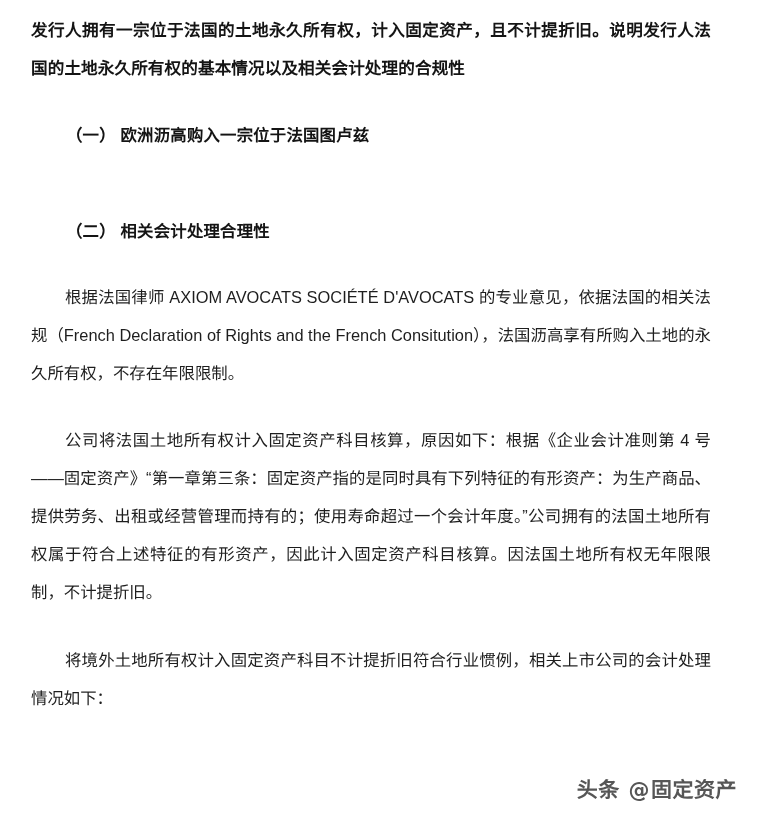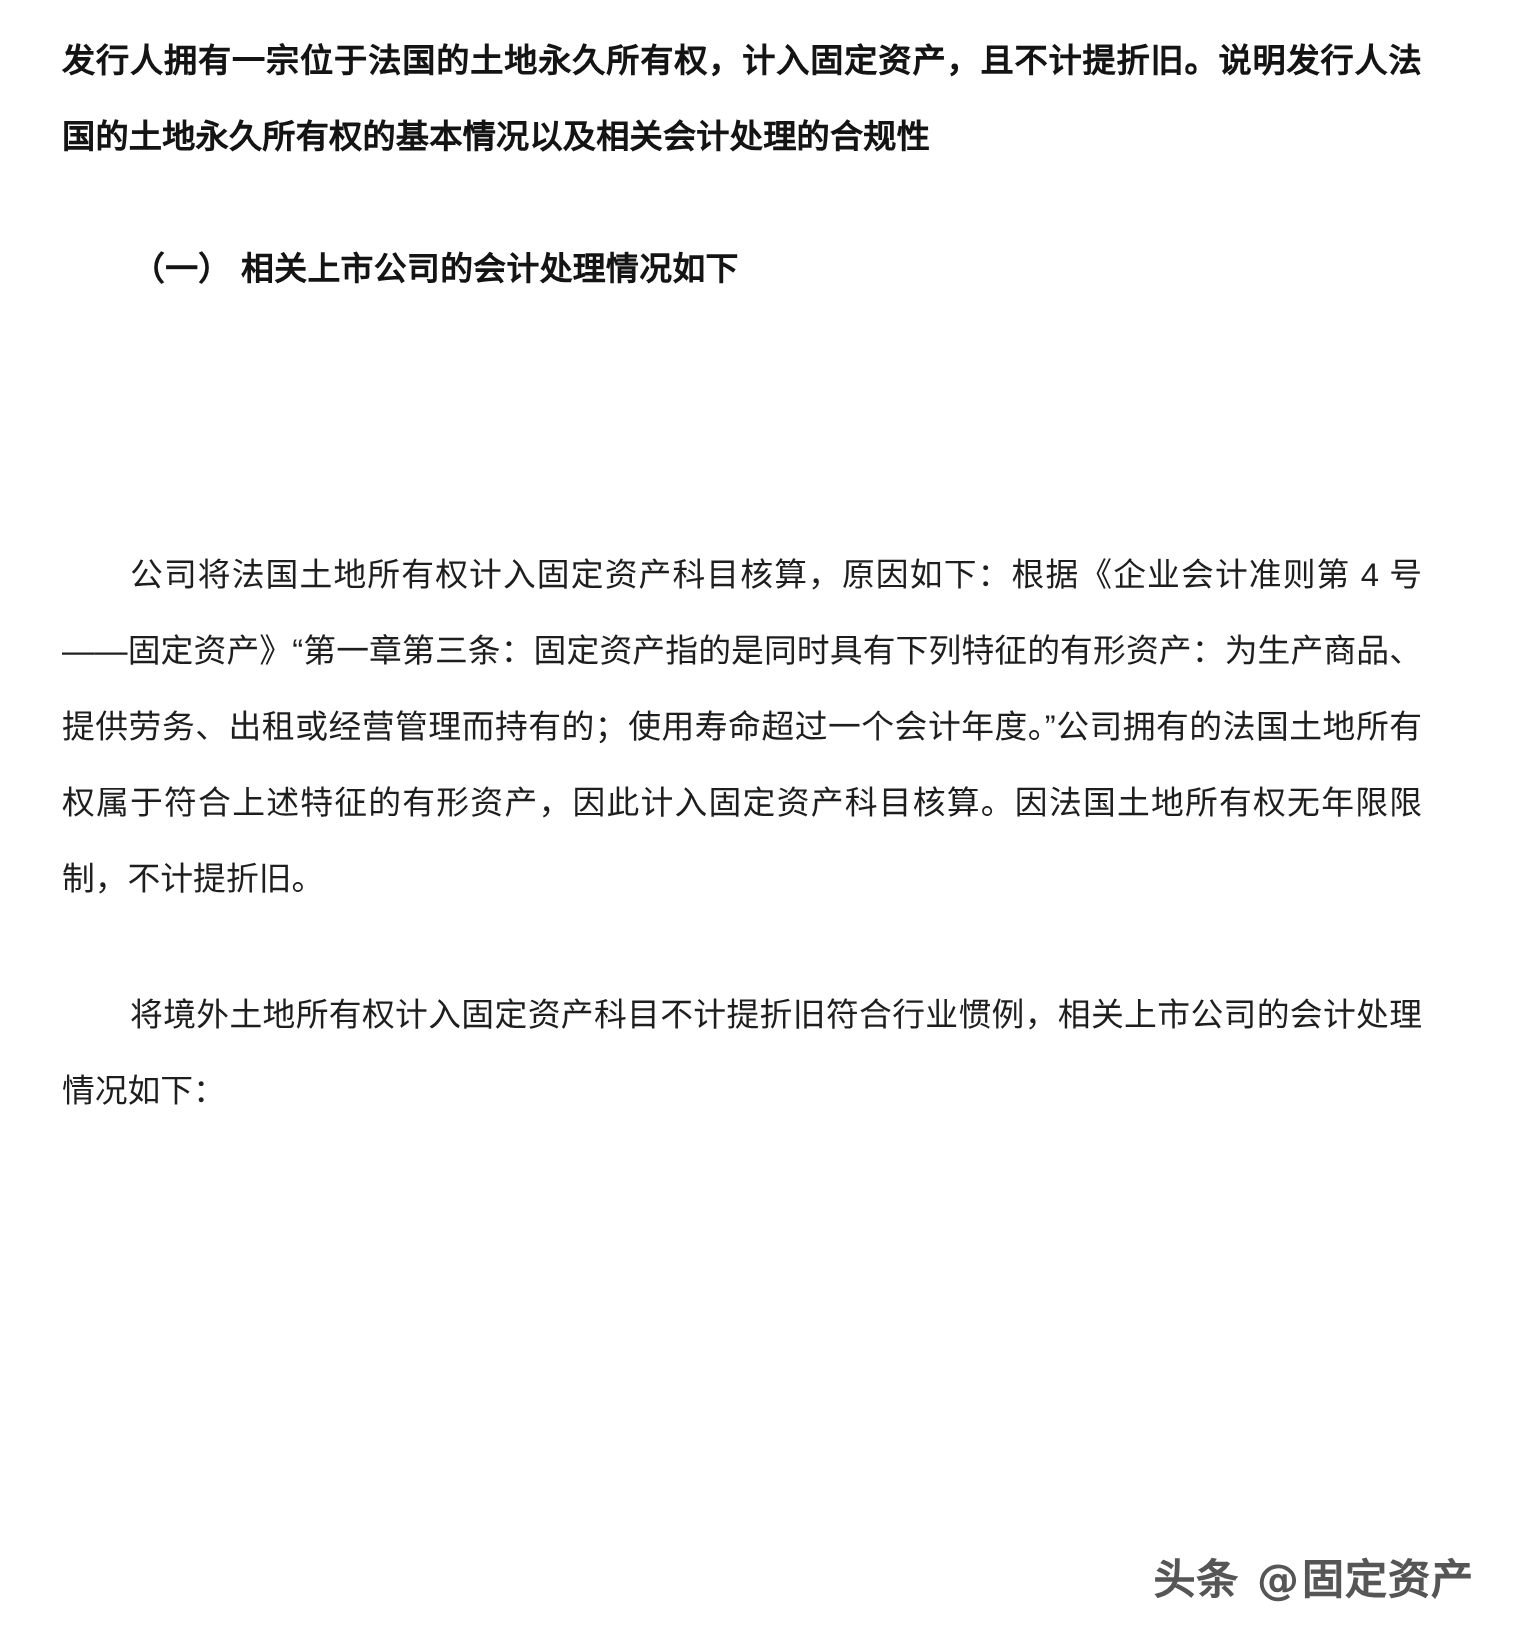--- a/index.html
+++ b/index.html
@@ -101,30 +101,32 @@
 <body>
 
 <div class="page">
 
   <div class="content">
 
     <h1 class="doc-title">发行人拥有一宗位于法国的土地永久所有权，计入固定资产，且不计提折旧。说明发行人法国的土地永久所有权的基本情况以及相关会计处理的合规性</h1>
 
     <div class="gap-title-to-h1"></div>
 
-    <h2 class="section-heading">（一） 相关上市公司的会计处理情况如下</h2>
+    <h2 class="section-heading">（一） 欧洲沥高购入一宗位于法国图卢兹</h2>
 
     <div class="gap-h1-to-p1"></div>
 
 
     <div class="gap-p1-to-h2"></div>
 
+    <h2 class="section-heading">（二） 相关会计处理合理性</h2>
 
     <div class="gap-h2-to-p2"></div>
 
+    <p class="para">根据法国律师 AXIOM AVOCATS SOCIÉTÉ D'AVOCATS 的专业意见，依据法国的相关法规（French Declaration of Rights and the French Consitution），法国沥高享有所购入土地的永久所有权，不存在年限限制。</p>
 
     <div class="gap-p2-to-p3"></div>
 
     <p class="para">公司将法国土地所有权计入固定资产科目核算，原因如下：根据《企业会计准则第 4 号——固定资产》“第一章第三条：固定资产指的是同时具有下列特征的有形资产：为生产商品、提供劳务、出租或经营管理而持有的；使用寿命超过一个会计年度。”公司拥有的法国土地所有权属于符合上述特征的有形资产，因此计入固定资产科目核算。因法国土地所有权无年限限制，不计提折旧。</p>
 
     <div class="gap-p3-to-p4"></div>
 
     <p class="para">将境外土地所有权计入固定资产科目不计提折旧符合行业惯例，相关上市公司的会计处理情况如下：</p>
 
   </div>

